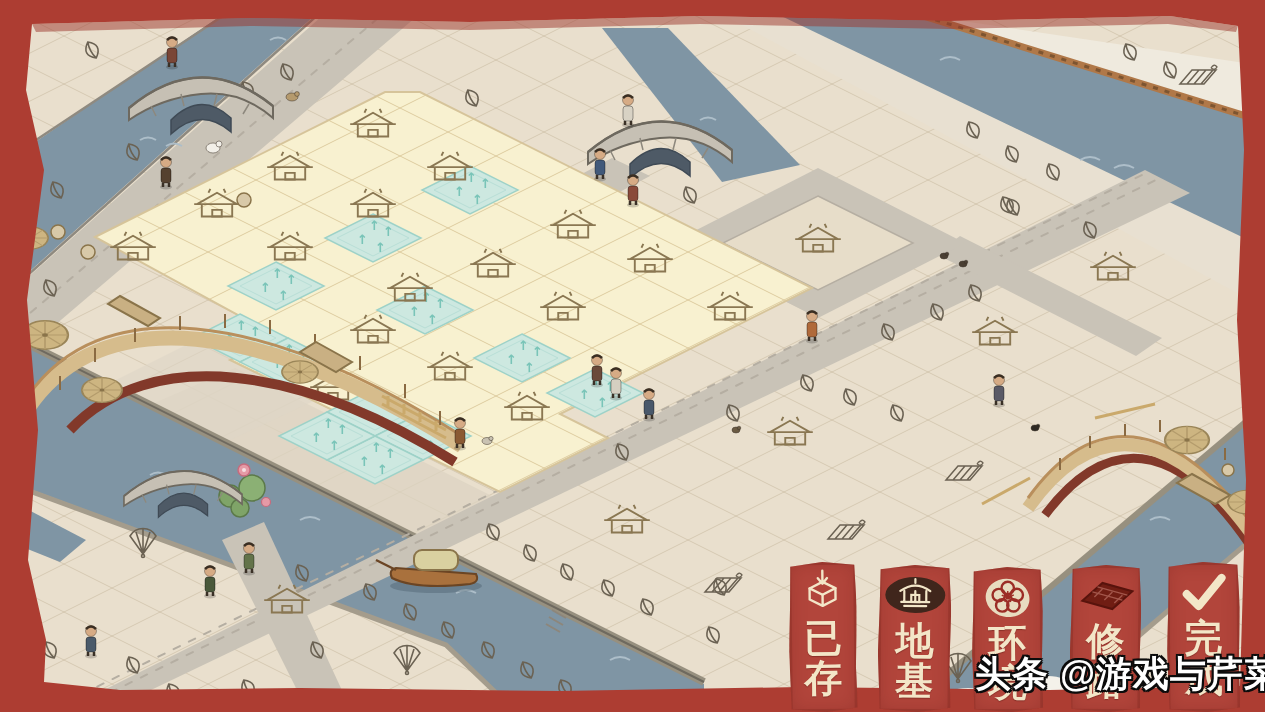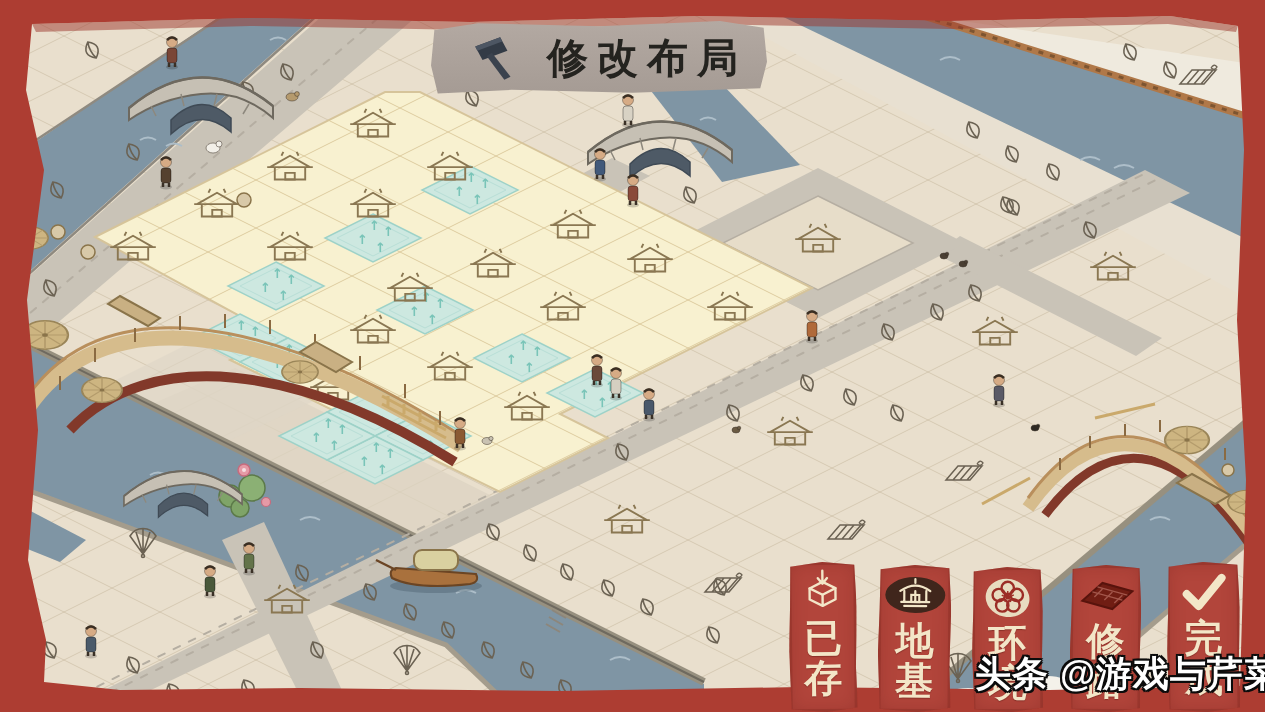--- a/index.html
+++ b/index.html
@@ -522,28 +522,20 @@
 </svg>
 
 <svg id="frame-svg" class="layer" width="1265" height="712" viewBox="0 0 1265 712">
   <path fill-rule="evenodd" fill="#ad3d32" d="M0,0 H1265 V712 H0 Z
        M32,24 L250,18 L470,22 L700,16 L950,21 L1170,16 L1238,26 L1244,150 L1237,320 L1246,480
        L1240,686 L1050,690 L800,687 L560,691 L300,688 L120,690 L44,682 L46,640 L28,560 L38,430
        L27,300 L44,170 L26,90 Z"></path>
   <path fill="#9c352c" opacity="0.5" d="M32,24 L250,18 L470,22 L700,16 L950,21 L1170,16 L1238,26 L1236,32 L1168,24 L950,29 L700,24 L470,30 L250,26 L36,32 Z"></path>
 </svg>
 
-<div id="banner">
-  <svg width="54" height="46" viewBox="0 0 52 44">
-    <path d="M6,11 L30,2 L37,15 L13,24 Z" fill="#333b46"></path>
-    <path d="M6,11 L30,2 L32,6 L8,15 Z" fill="#4d5663"></path>
-    <path d="M22,17 L40,40 L34,43 L17,20 Z" fill="#3a424e"></path>
-  </svg>
-  <span class="banner-label">修改布局</span>
-</div>
 
 <div class="tool-btn" id="btn-saved">
   <div class="tb-icon">
     <svg width="46" height="48" viewBox="-23 -26 46 52">
       <g stroke="#f3e6c8" fill="none" stroke-width="2.6" stroke-linecap="round" stroke-linejoin="round">
         <path d="M0,-23 V-11 M-5,-15 L0,-9 L5,-15"></path>
         <path d="M-14,-4 L0,-11 L14,-4 L0,3 Z"></path>
         <path d="M-14,-4 V8 L0,15 L14,8 V-4 M0,3 V15"></path>
       </g>
     </svg>

